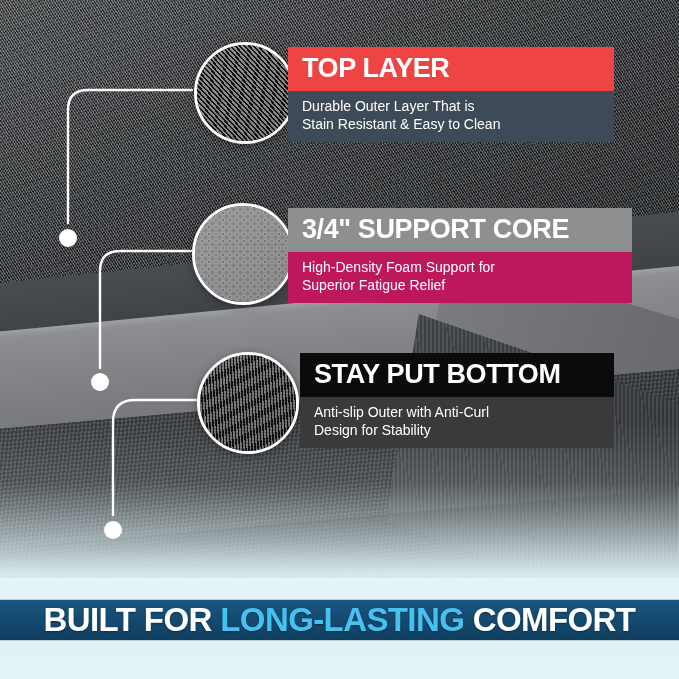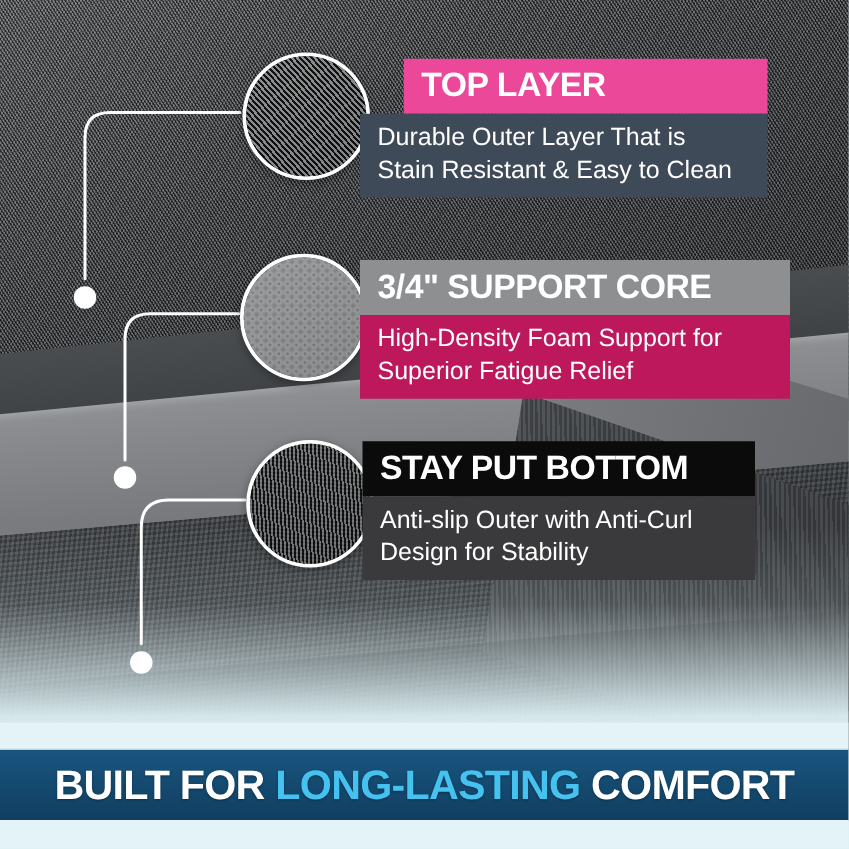--- a/index.html
+++ b/index.html
@@ -129,27 +129,27 @@
     font-weight:bold;
     font-size:27px;
     line-height:1.0;
     letter-spacing:-0.4px;
     padding:8px 12px 9px 14px;
     white-space:nowrap;
   }
   .callout .body{
     display:block;
     color:#ffffff;
-    font-size:20px;
+    font-size:14px;
     line-height:1.30;
     padding:6px 12px 9px 14px;
     white-space:pre-line;
   }
   
-  #callout-top .hdr{background:#ec4899;margin-left:35px;}
+  #callout-top .hdr{background:#ef4444;}
   #callout-top .body{background:#3e4a58;}
   #callout-core .hdr{background:#8d8f91;}
   #callout-core .body{background:#be185d;}
   #callout-bottom .hdr{background:#0b0b0b;}
   #callout-bottom .body{background:#3a3a3c;}
 
   
   .banner{
     position:absolute;left:0;width:679px;
     background:linear-gradient(180deg,#1a5580 0%,#154b71 45%,#103f60 100%);
@@ -212,27 +212,27 @@
     <span class="body">Durable Outer Layer That is
 Stain Resistant &amp; Easy to Clean</span>
   </div>
 
   <div class="callout" id="callout-core" style="left:288px;top:208px;width:344px;">
     <span class="hdr">3/4" SUPPORT CORE</span>
     <span class="body">High-Density Foam Support for
 Superior Fatigue Relief</span>
   </div>
 
-  <div class="callout" id="callout-bottom" style="left:290px;top:353px;width:314px;">
+  <div class="callout" id="callout-bottom" style="left:300px;top:353px;width:314px;">
     <span class="hdr">STAY PUT BOTTOM</span>
     <span class="body">Anti-slip Outer with Anti-Curl
 Design for Stability</span>
   </div>
 
   <div class="banner-top-fill" style="top:578px;height:24px;"></div>
 
-  <div class="banner" style="top:600px;height:56px;">
+  <div class="banner" style="top:600px;height:40px;">
     <div class="txt"><span>BUILT FOR </span><span class="hi">LONG-LASTING</span><span> COMFORT</span></div>
   </div>
 
   <div class="banner-bot-fill" style="height:23px;"></div>
 
 </div>
 
 </body></html>

